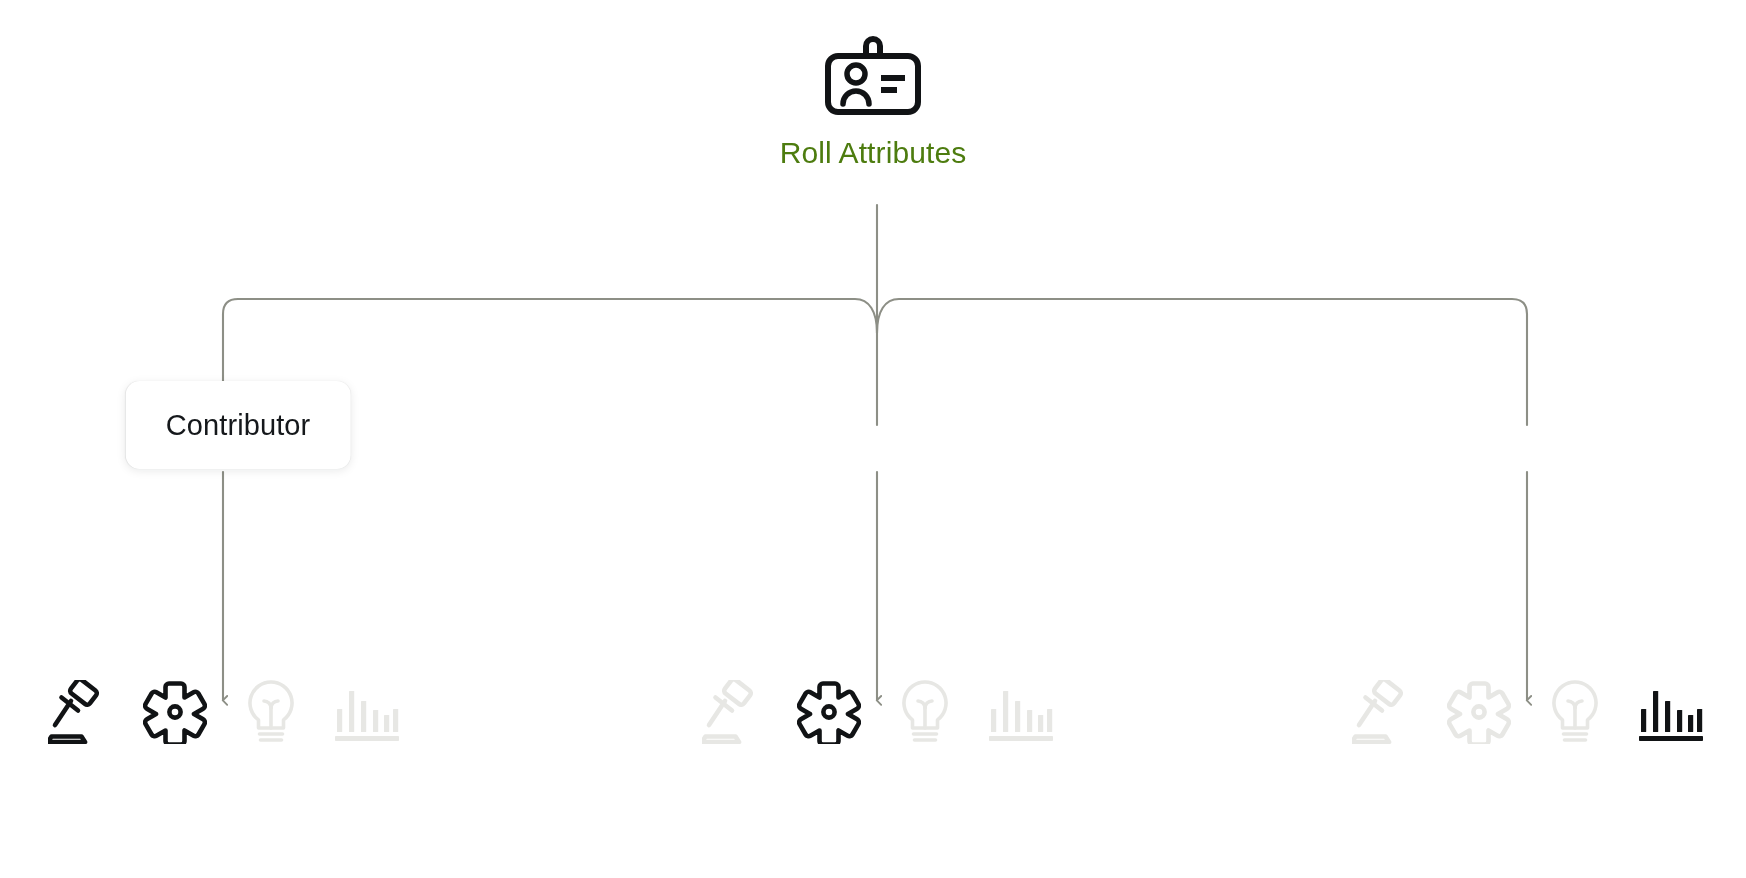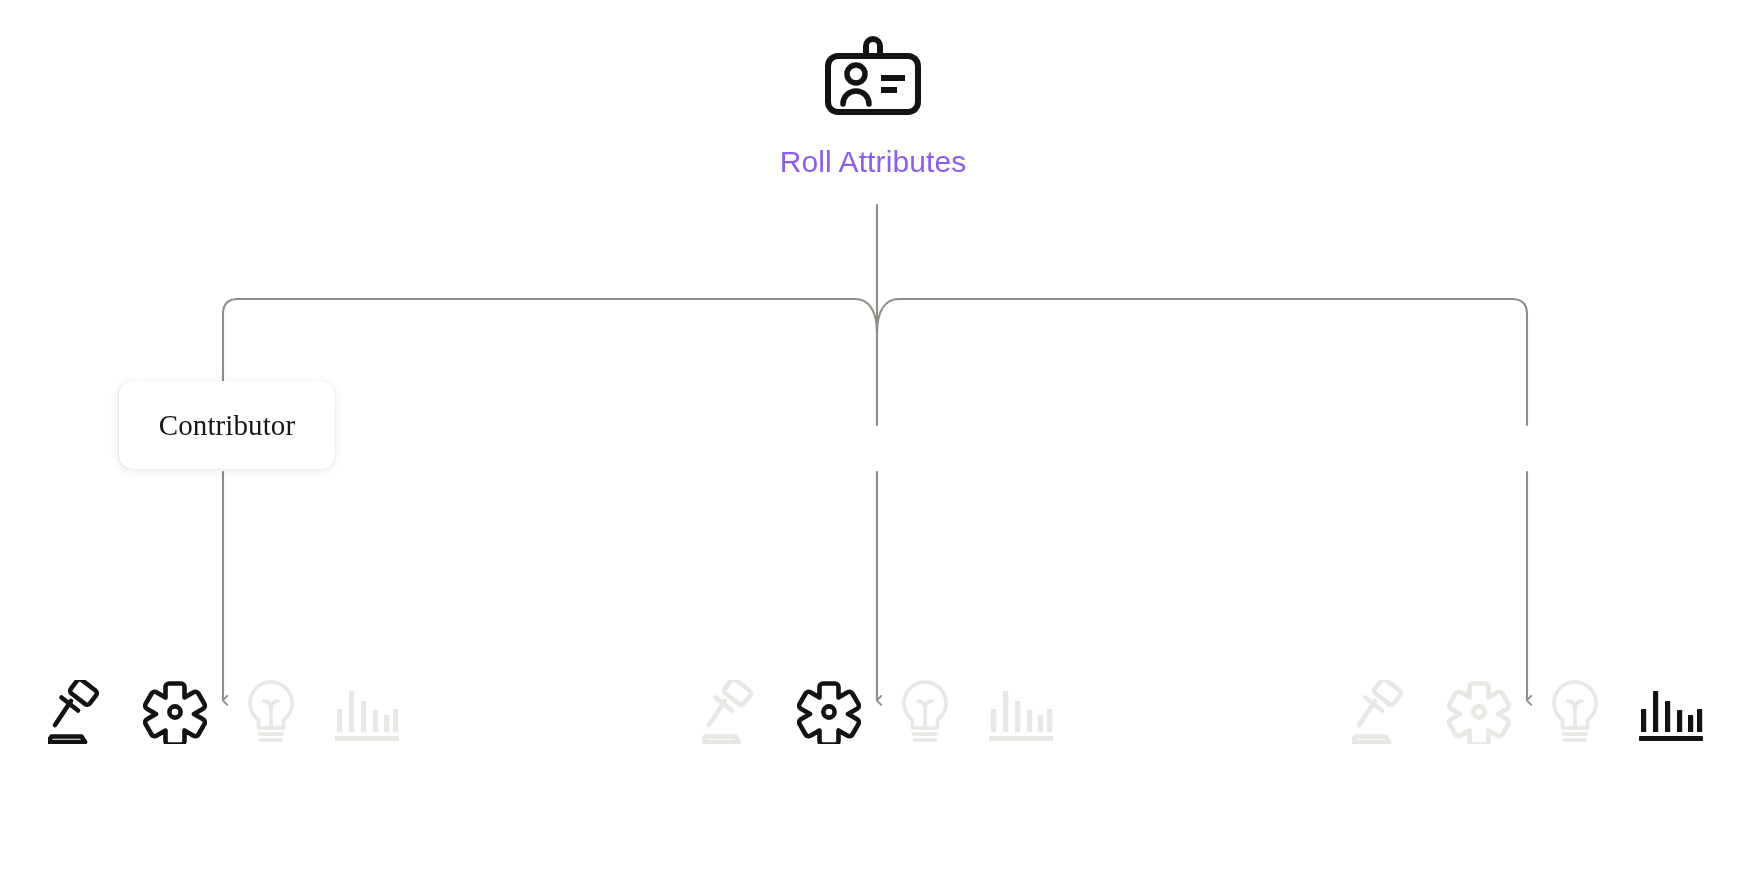--- a/index.html
+++ b/index.html
@@ -41,24 +41,24 @@
     align-items: center;
   }
   .root-icon-wrap {
     width: 132px;
     height: 96px;
     display: flex;
     align-items: center;
     justify-content: center;
   }
   .root-label {
-    margin-top: 20px;
+    margin-top: 11px;
     font-size: 30px;
     line-height: 36px;
-    color: #8b5cf6;
+    color: #4d7c0f;
     letter-spacing: 0.1px;
     font-weight: 400;
     white-space: nowrap;
   }
 
   
   .card {
     position: absolute;
     top: 425px;
     transform: translate(-50%, -50%);
@@ -151,21 +151,21 @@
 
         <path d="M34 74 a13 13 0 0 1 26 0" stroke="#111315" stroke-width="5.5" stroke-linecap="round"></path>
 
         <path d="M72 48 H96" stroke="#111315" stroke-width="6" stroke-linecap="butt"></path>
         <path d="M72 60 H88" stroke="#111315" stroke-width="6" stroke-linecap="butt"></path>
       </svg>
     </div>
     <div class="root-label">Roll Attributes</div>
   </div>
 
-  <div class="card" style="left:227px;font-family:Liberation Serif, serif;">
+  <div class="card" style="left:238px;">
     <span class="card-label">Contributor</span>
   </div>
 
 
 
   <div class="icon-row" style="left:223px;">
       <span class="attr-icon on" title="Policy">
     <svg width="62" height="64" viewBox="0 0 62 64" fill="none" stroke-width="4.6" stroke-linejoin="round" stroke-linecap="round">
       <rect x="23.5" y="3.5" width="24" height="17" rx="3.5" transform="rotate(38 35.5 12)"></rect>
       <path d="M23 21 L7 45"></path>

